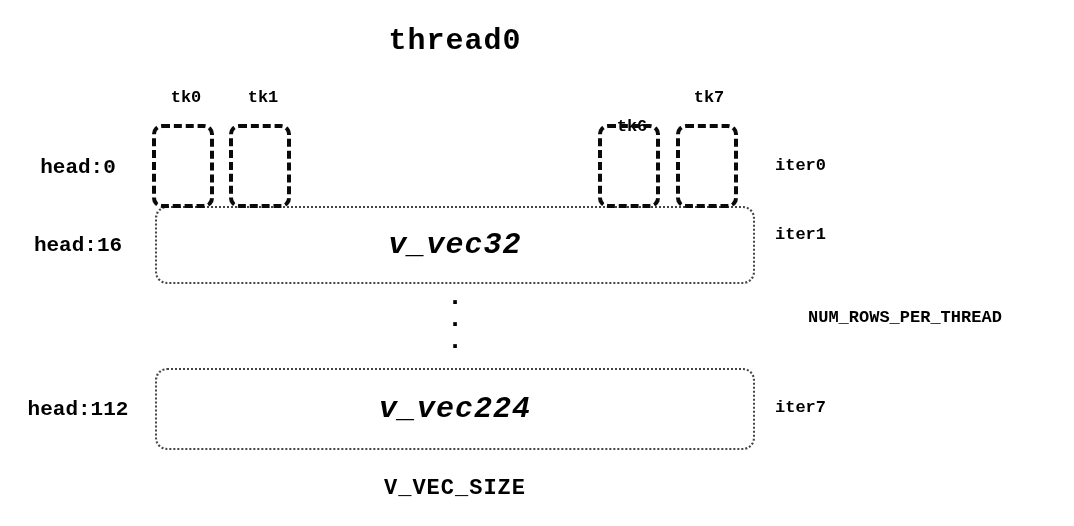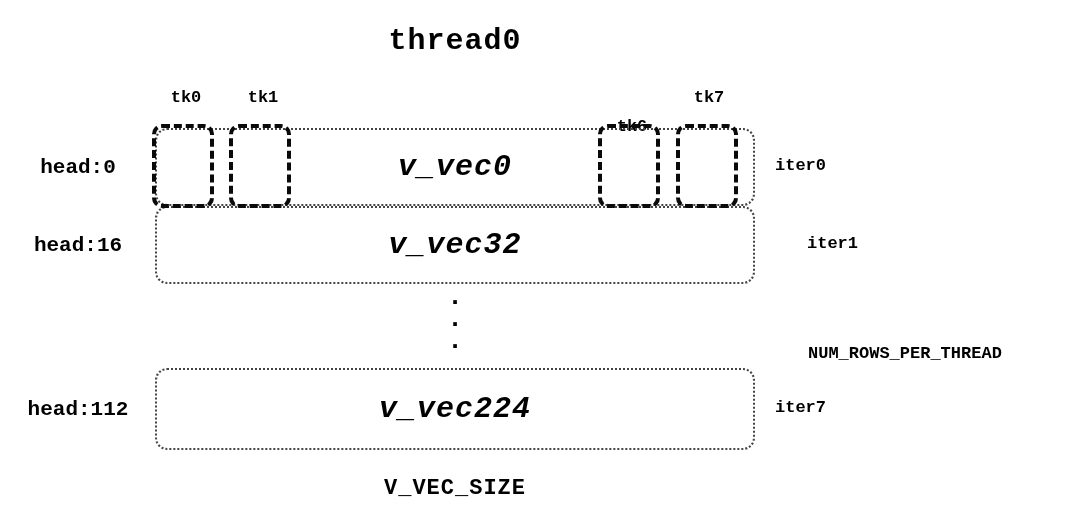--- a/index.html
+++ b/index.html
@@ -91,21 +91,21 @@
 
   .iter-label {
     position: absolute;
     left: 775px;
     width: 120px;
     text-align: left;
     font-weight: bold;
     font-size: 17px;
   }
   .iter1 { top: 156px; }
-  .iter2 { top: 234px; margin-left: 32px; }
+  .iter2 { top: 225px; }
   .iter3 { top: 398px; }
 
   .ellipsis {
     position: absolute;
     left: 155px;
     width: 600px;
     top: 286px;
     text-align: center;
     font-weight: bold;
     font-size: 26px;
@@ -113,21 +113,20 @@
     white-space: pre-line;
   }
 
   .right-note {
     position: absolute;
     left: 808px;
     top: 308px;
     font-weight: bold;
     font-size: 17px;
     white-space: nowrap;
-    margin-top: 36px;
   }
 
   .bottom-note {
     position: absolute;
     left: 155px;
     width: 600px;
     top: 476px;
     text-align: center;
     font-weight: bold;
     font-size: 22px;
@@ -139,23 +138,20 @@
 
 <div class="canvas">
 
   <div class="title">thread0</div>
 
   <div class="tk-label tk0">tk0</div>
   <div class="tk-label tk1">tk1</div>
   <div class="tk-label tk6">tk6</div>
   <div class="tk-label tk7">tk7</div>
 
-  <div class="vvec-box row1">
-    <span class="vvec-label">v_vec0</span>
-  </div>
   <div class="vvec-box row2">
     <span class="vvec-label">v_vec32</span>
   </div>
   <div class="vvec-box row3">
     <span class="vvec-label">v_vec224</span>
   </div>
 
   <div class="tk-box tkb0"></div>
   <div class="tk-box tkb1"></div>
   <div class="tk-box tkb6"></div>

